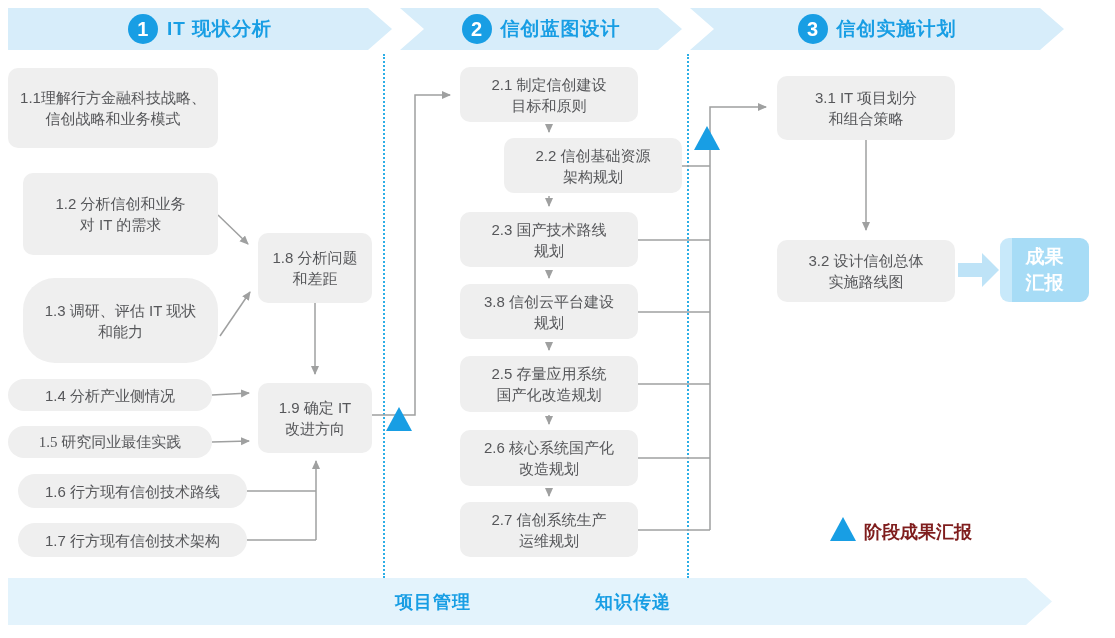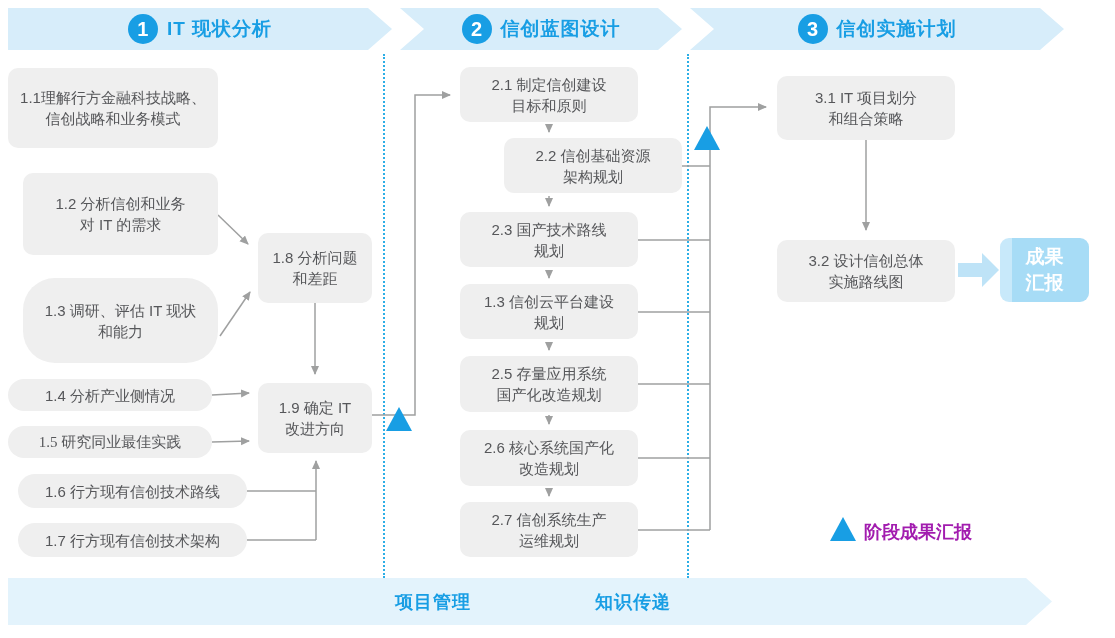--- a/index.html
+++ b/index.html
@@ -72,21 +72,21 @@
 
   
   .tri {
     position:absolute; z-index:3; width:0; height:0;
     border-left:13px solid transparent; border-right:13px solid transparent;
     border-bottom:24px solid #189ee4;
   }
   #tri1 { left:386px; top:407px; }
   #tri2 { left:694px; top:126px; }
   #tri-legend { left:830px; top:517px; }
-  .legend-label { position:absolute; z-index:3; left:864px; top:520px; font-size:18px; font-weight:bold; color:#a21caf; }
+  .legend-label { position:absolute; z-index:3; left:864px; top:520px; font-size:18px; font-weight:bold; color:#7f1d1d; }
 
   
   #footer-banner {
     position:absolute; left:8px; top:578px; width:1044px; height:47px; background:#e3f3fc;
     clip-path:polygon(0 0, calc(100% - 26px) 0, 100% 50%, calc(100% - 26px) 100%, 0 100%);
   }
   .footer-label {
     position:absolute; top:0; height:100%; display:flex; align-items:center;
     color:#189ee4; font-weight:bold; font-size:18px; letter-spacing:1px; white-space:nowrap;
   }
@@ -170,21 +170,21 @@
 和差距</div>
   <div class="gbox" id="b19">1.9 确定 IT
 改进方向</div>
 
   <div class="gbox" id="b21">2.1 制定信创建设
 目标和原则</div>
   <div class="gbox" id="b22">2.2 信创基础资源
 架构规划</div>
   <div class="gbox" id="b23">2.3 国产技术路线
 规划</div>
-  <div class="gbox" id="b24">1.3 信创云平台建设
+  <div class="gbox" id="b24">3.8 信创云平台建设
 规划</div>
   <div class="gbox" id="b25">2.5 存量应用系统
 国产化改造规划</div>
   <div class="gbox" id="b26">2.6 核心系统国产化
 改造规划</div>
   <div class="gbox" id="b27">2.7 信创系统生产
 运维规划</div>
 
   <div class="gbox" id="b31">3.1 IT 项目划分
 和组合策略</div>

